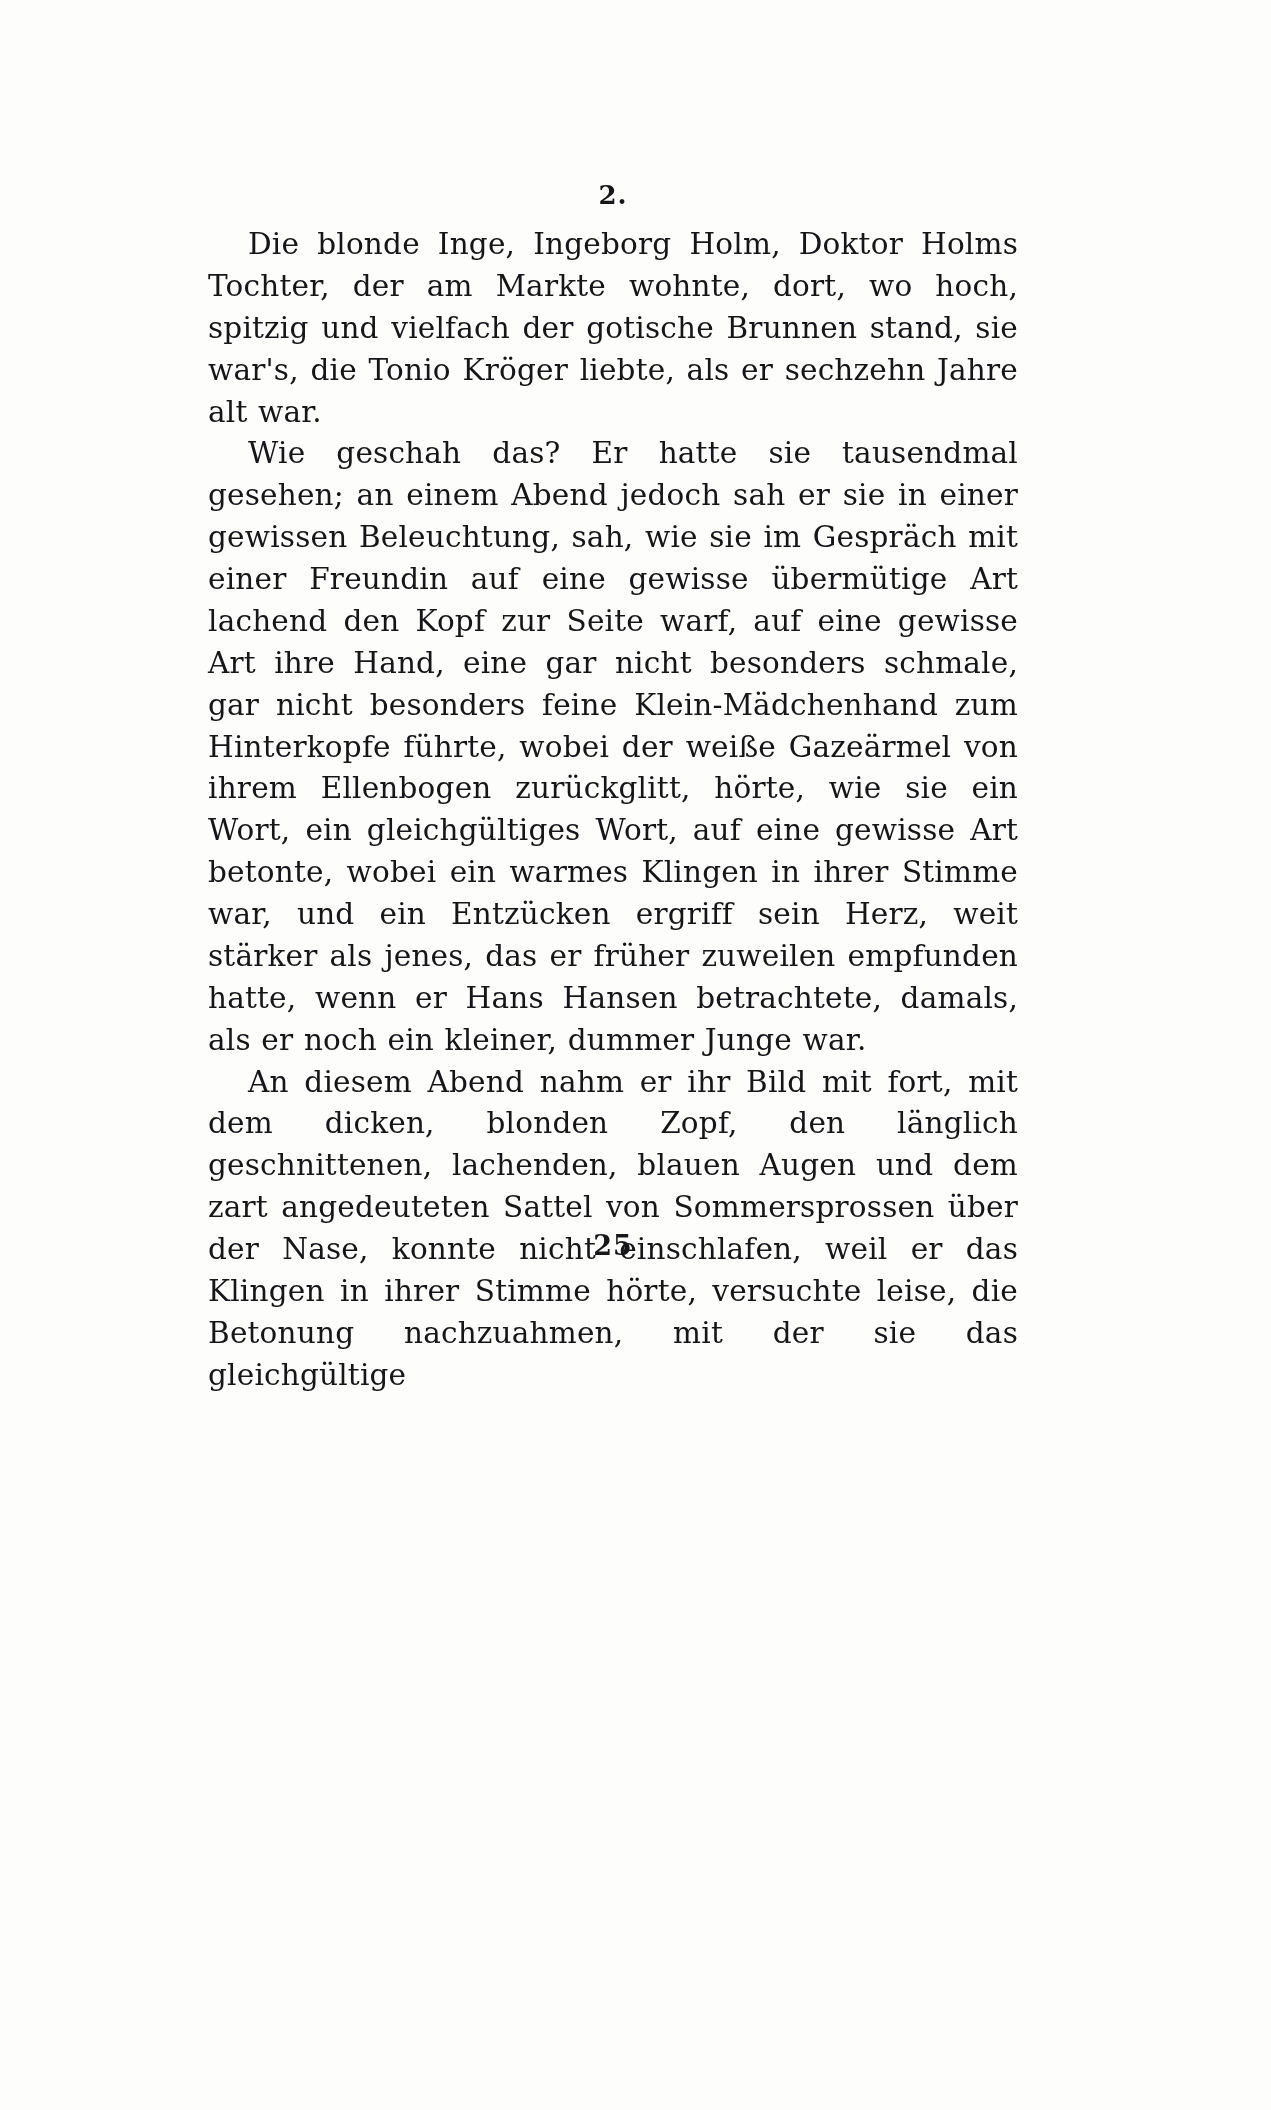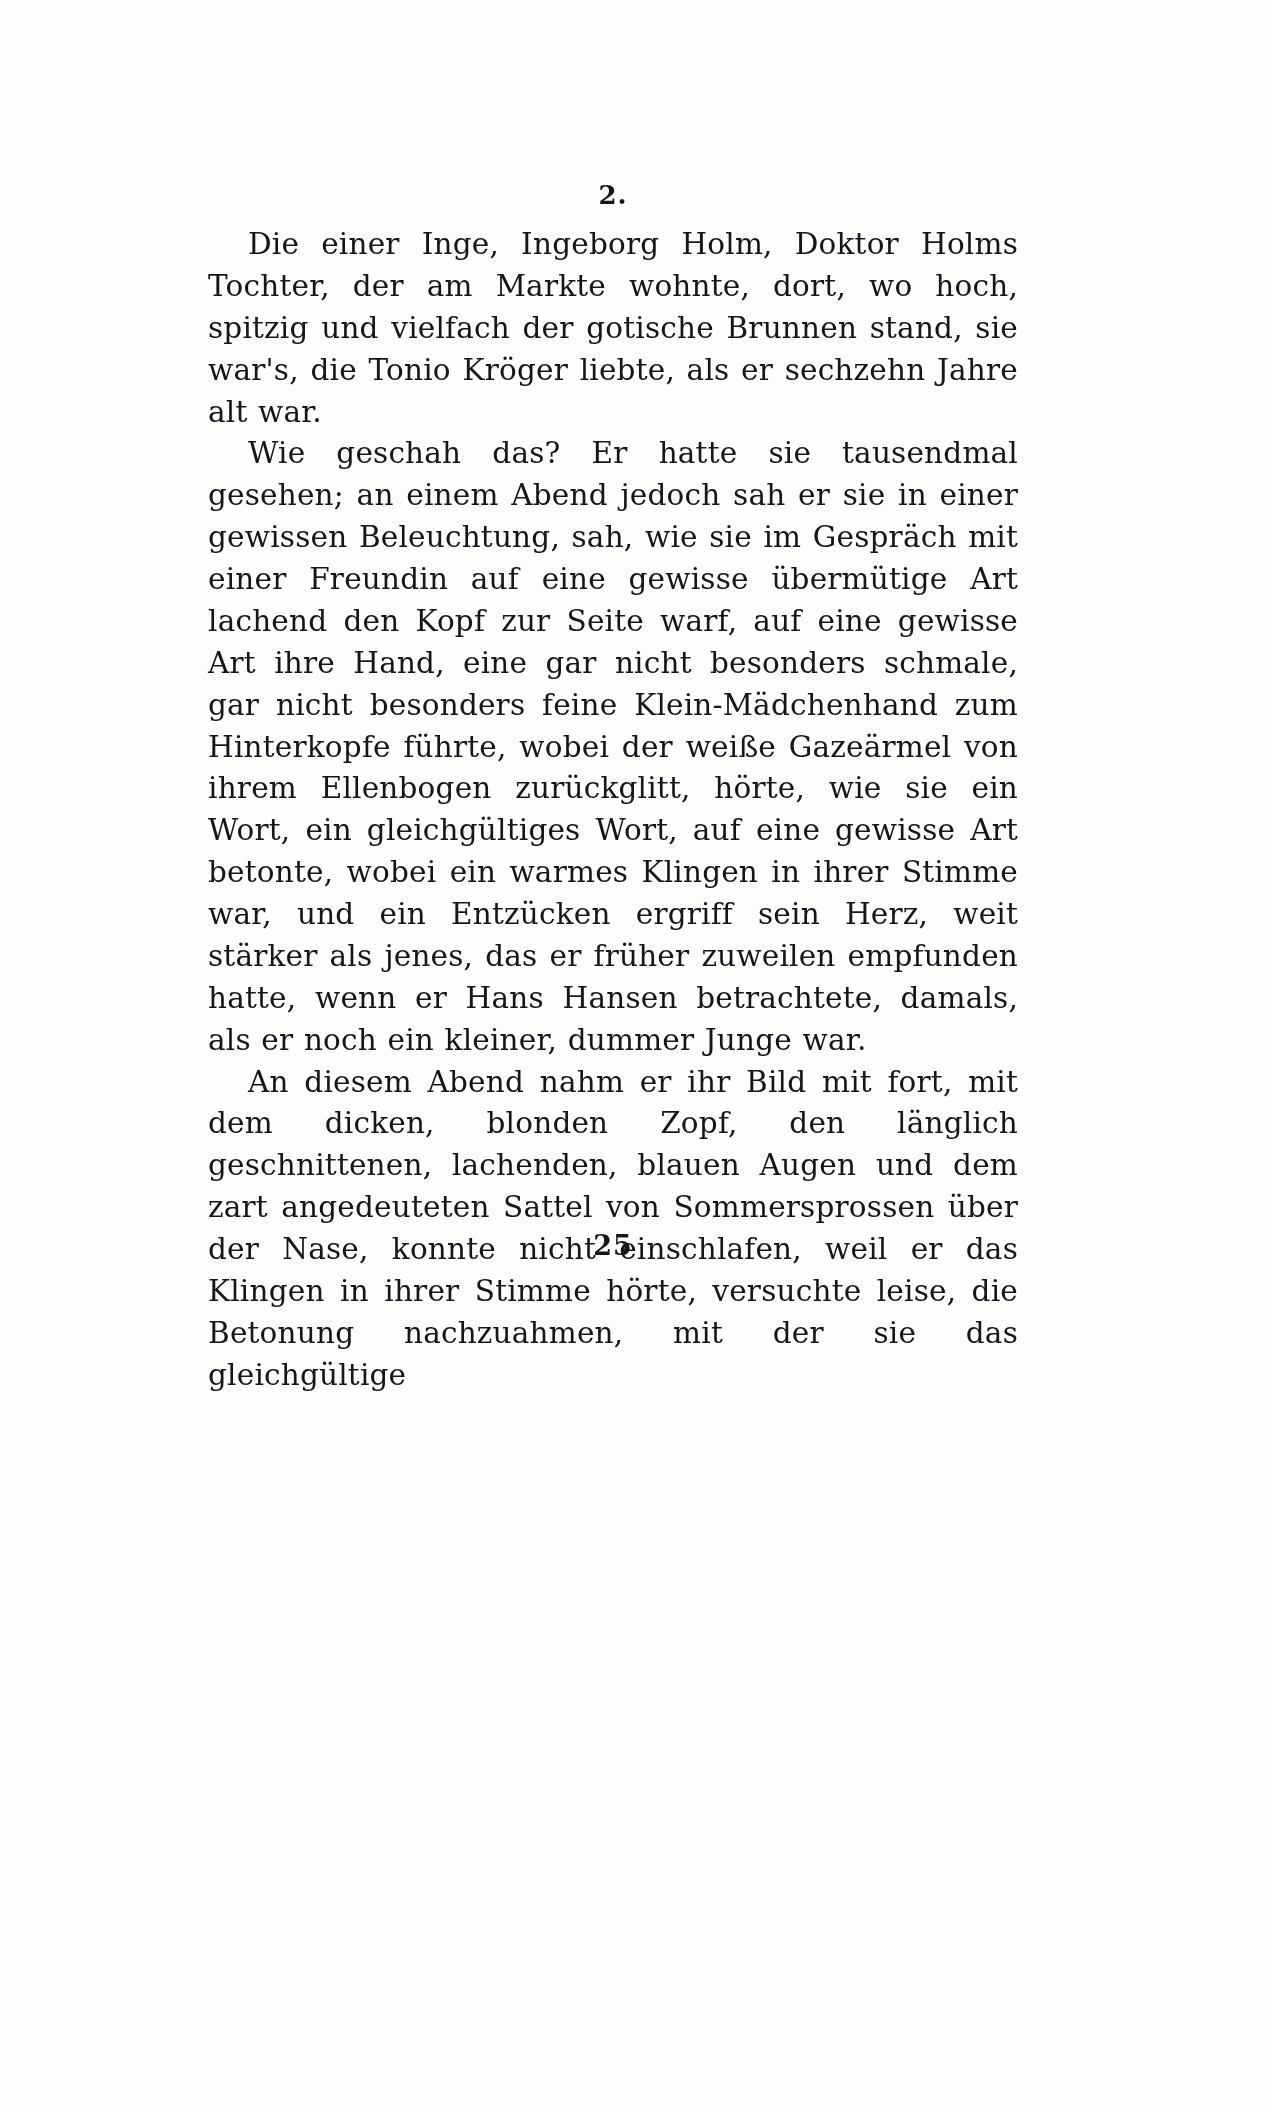--- a/index.html
+++ b/index.html
@@ -66,21 +66,21 @@
 </style>
 </head>
 <body>
 
 <div class="page">
 
   <div class="text-block">
 
     <div class="section-number">2.</div>
 
-    <p class="para">Die einer Inge, Ingeborg Holm, Doktor Holms Tochter, der am Markte wohnte, dort, wo hoch, spitzig und vielfach der gotische Brunnen stand, sie war's, die Tonio Kröger liebte, als er sechzehn Jahre alt war.</p>
+    <p class="para">Die blonde Inge, Ingeborg Holm, Doktor Holms Tochter, der am Markte wohnte, dort, wo hoch, spitzig und vielfach der gotische Brunnen stand, sie war's, die Tonio Kröger liebte, als er sechzehn Jahre alt war.</p>
 
     <p class="para">Wie geschah das? Er hatte sie tausendmal gesehen; an einem Abend jedoch sah er sie in einer gewissen Beleuchtung, sah, wie sie im Gespräch mit einer Freundin auf eine gewisse übermütige Art lachend den Kopf zur Seite warf, auf eine gewisse Art ihre Hand, eine gar nicht besonders schmale, gar nicht besonders feine Klein-Mädchenhand zum Hinterkopfe führte, wobei der weiße Gazeärmel von ihrem Ellenbogen zurückglitt, hörte, wie sie ein Wort, ein gleichgültiges Wort, auf eine gewisse Art betonte, wobei ein warmes Klingen in ihrer Stimme war, und ein Entzücken ergriff sein Herz, weit stärker als jenes, das er früher zuweilen empfunden hatte, wenn er Hans Hansen betrachtete, damals, als er noch ein kleiner, dummer Junge war.</p>
 
     <p class="para">An diesem Abend nahm er ihr Bild mit fort, mit dem dicken, blonden Zopf, den länglich geschnittenen, lachenden, blauen Augen und dem zart angedeuteten Sattel von Sommersprossen über der Nase, konnte nicht einschlafen, weil er das Klingen in ihrer Stimme hörte, versuchte leise, die Betonung nachzuahmen, mit der sie das gleichgültige</p>
 
   </div>
 
   <div class="folio-wrap">
     <span class="folio-number" style="font-size:27px;font-weight:bold;letter-spacing:1px;text-align:right;">25</span>
   </div>

